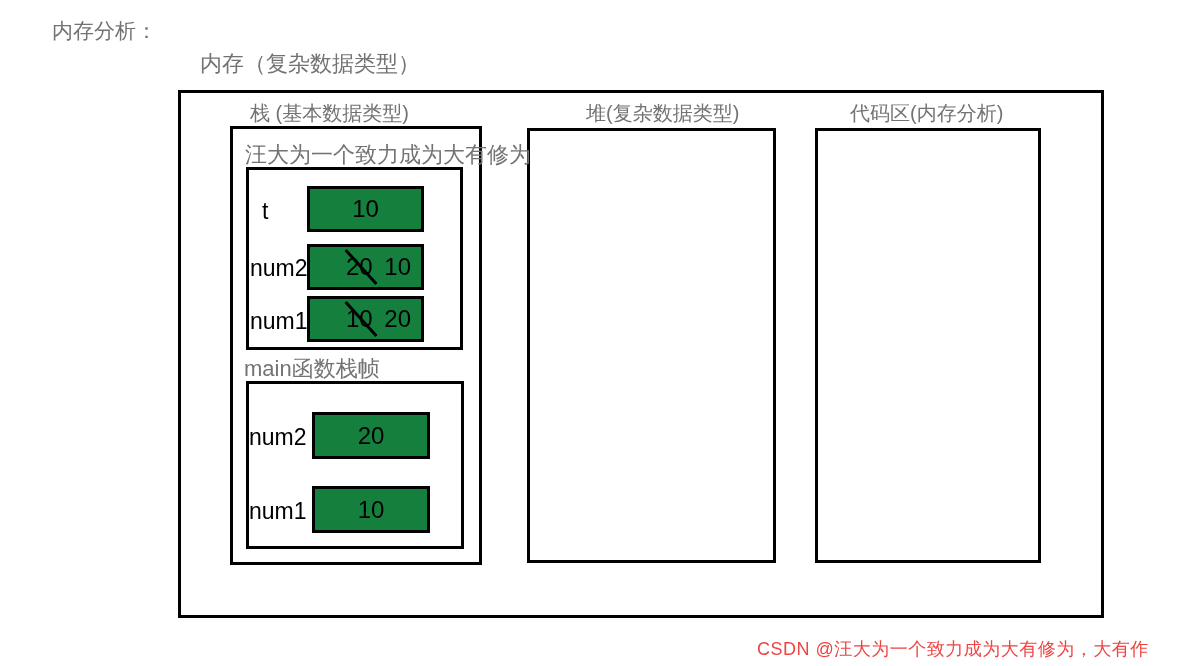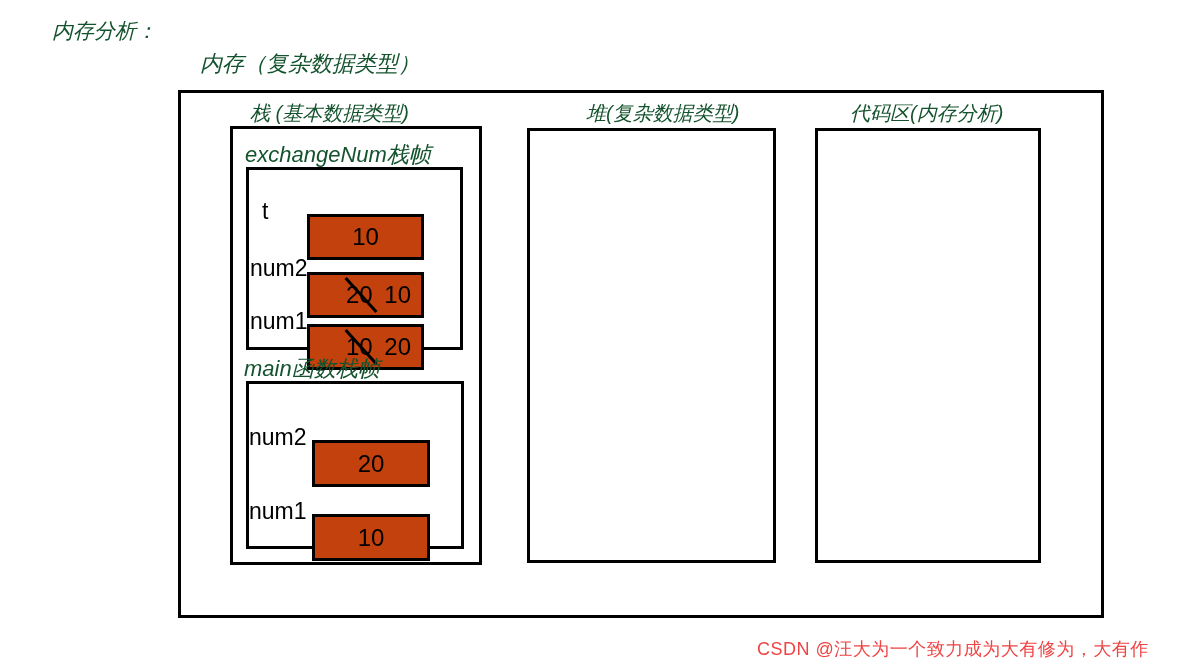--- a/index.html
+++ b/index.html
@@ -13,23 +13,22 @@
     position: relative;
     overflow: hidden;
     font-family: "Liberation Sans", "DejaVu Sans", sans-serif;
     color: #000000;
   }
 
   
   .label {
     position: absolute;
     white-space: nowrap;
-    color: #14532d;
+    color: #737373;
     line-height: 1;
-    font-style: italic;
   }
 
   #title-text {
     left: 52px;
     top: 20px;
     font-size: 21px;
   }
 
   #memory-caption {
     left: 200px;
@@ -100,27 +99,26 @@
     top: 381px;
     width: 218px;
     height: 168px;
   }
 
   
   .value-box {
     position: absolute;
     border: 3px solid #000;
     box-sizing: border-box;
-    background: #c2410c;
+    background: #15803d;
     display: flex;
     align-items: center;
     justify-content: center;
     font-size: 24px;
     color: #000;
-    margin-top: 28px;
   }
 
   #box-t    { left: 307px; top: 186px; width: 117px; height: 46px; }
   #box-num2-ex { left: 307px; top: 244px; width: 117px; height: 46px; }
   #box-num1-ex { left: 307px; top: 296px; width: 117px; height: 46px; }
   #box-num2-main { left: 312px; top: 412px; width: 118px; height: 47px; }
   #box-num1-main { left: 312px; top: 486px; width: 118px; height: 47px; }
 
   
   .var-name {
@@ -190,21 +188,21 @@
 <div class="label region-title" id="heap-title">堆(复杂数据类型)</div>
 
 <div class="label region-title" id="code-title">代码区(内存分析)</div>
 
 <div class="box" id="stack-column"></div>
 
 <div class="box" id="heap-column"></div>
 
 <div class="box" id="code-column"></div>
 
-<div class="label frame-title" id="exchange-frame-title">exchangeNum栈帧</div>
+<div class="label frame-title" id="exchange-frame-title">汪大为一个致力成为大有修为</div>
 
 <div class="box" id="exchange-frame"></div>
 
 <div class="var-name" id="name-t">t</div>
 <div class="value-box" id="box-t">
   <span>10</span>
 </div>
 
 <div class="var-name" id="name-num2-ex">num2</div>
 <div class="value-box" id="box-num2-ex">

